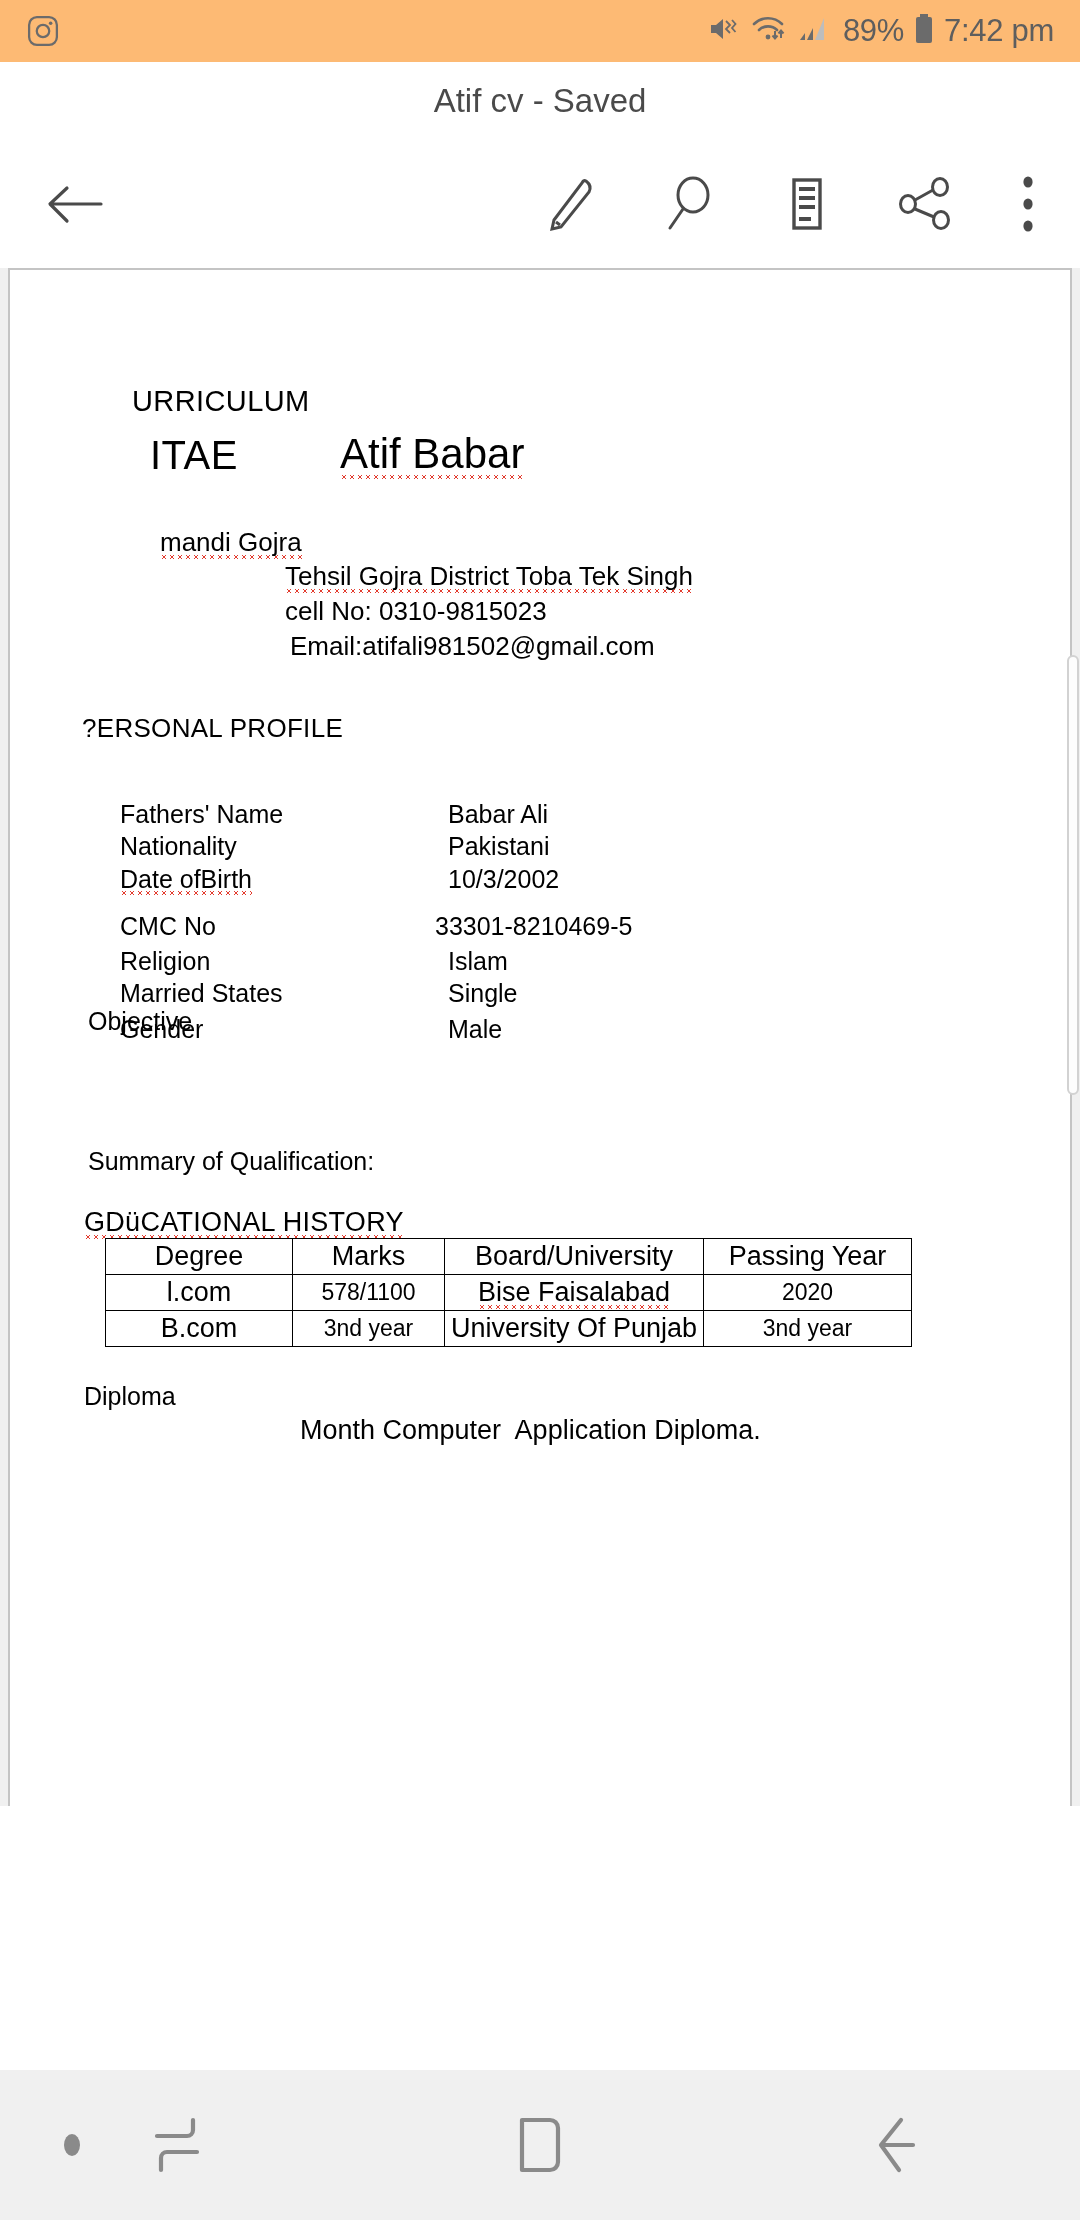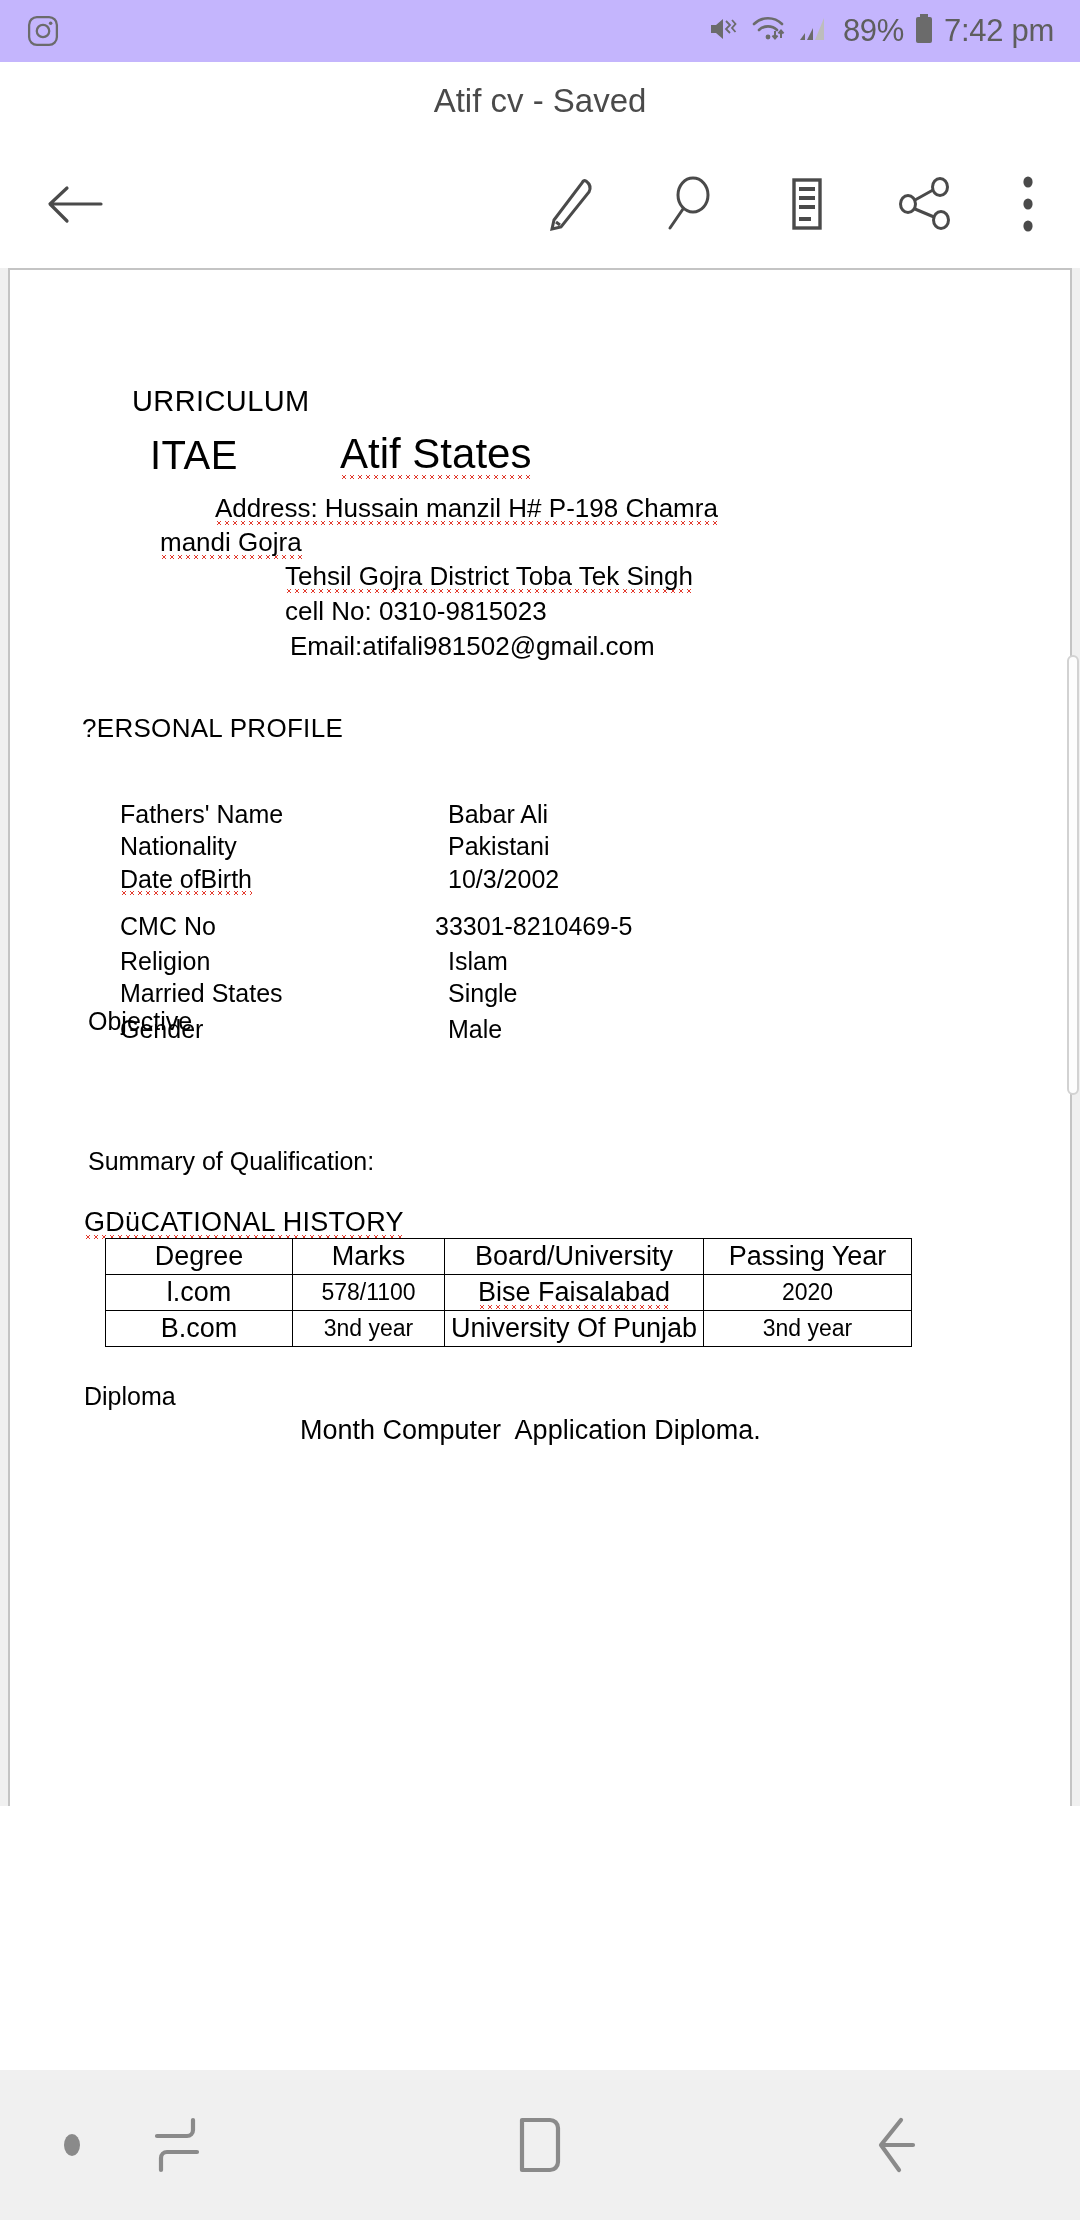--- a/index.html
+++ b/index.html
@@ -7,21 +7,21 @@
     width:1080px; height:2220px;
     background:#ffffff;
     font-family:"Liberation Sans", sans-serif;
     overflow:hidden;
   }
   .screen { position:relative; width:1080px; height:2220px; background:#ffffff; }
 
   
   .statusbar {
     position:absolute; top:0; left:0; width:1080px; height:62px;
-    background:#c4b5fd; display:flex; align-items:center;
+    background:#fdba74; display:flex; align-items:center;
     padding:0 26px;
   }
   .sb-left { display:flex; align-items:center; gap:14px; }
   .sb-right { margin-left:auto; display:flex; align-items:center; gap:9px; }
   .sb-text {
     font-size:31px; color:#5e5e5e; letter-spacing:-0.3px;
     font-family:"Liberation Sans", sans-serif;
   }
   .ig-icon { width:34px; height:34px; }
 
@@ -240,23 +240,22 @@
     </div>
   </div>
 
   <div class="docview">
 
     <div class="page page1">
       <div class="doc">
 
         <div class="abs t-urriculum">URRICULUM</div>
         <div class="abs t-itae">ITAE</div>
-        <div class="abs t-name"><span class="squig">Atif States</span></div>
-
-        <div class="abs addr a1"><span class="squig">Address: Hussain manzil H# P-198 Chamra</span></div>
+        <div class="abs t-name"><span class="squig">Atif Babar</span></div>
+
         <div class="abs addr a2"><span class="squig">mandi Gojra</span></div>
         <div class="abs addr a3"><span class="squig">Tehsil Gojra District Toba Tek Singh</span></div>
         <div class="abs addr a4">cell No: 0310-9815023</div>
         <div class="abs addr a5">Email:atifali981502@gmail.com</div>
 
         <div class="abs t-profile">?ERSONAL PROFILE</div>
 
         <div class="abs prow pl r1">Fathers' Name</div>
         <div class="abs prow pv r1">Babar Ali</div>
         <div class="abs prow pl r2">Nationality</div>

